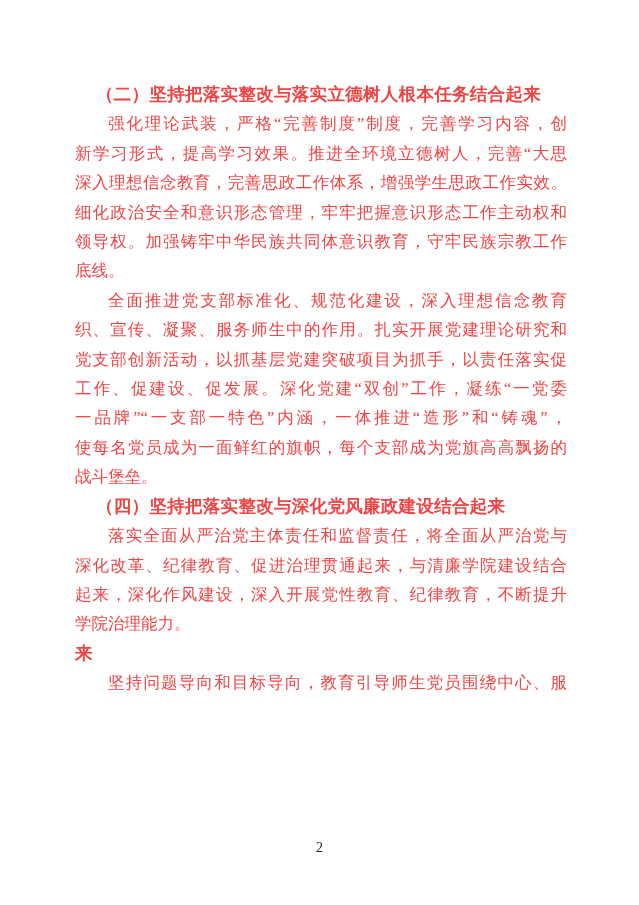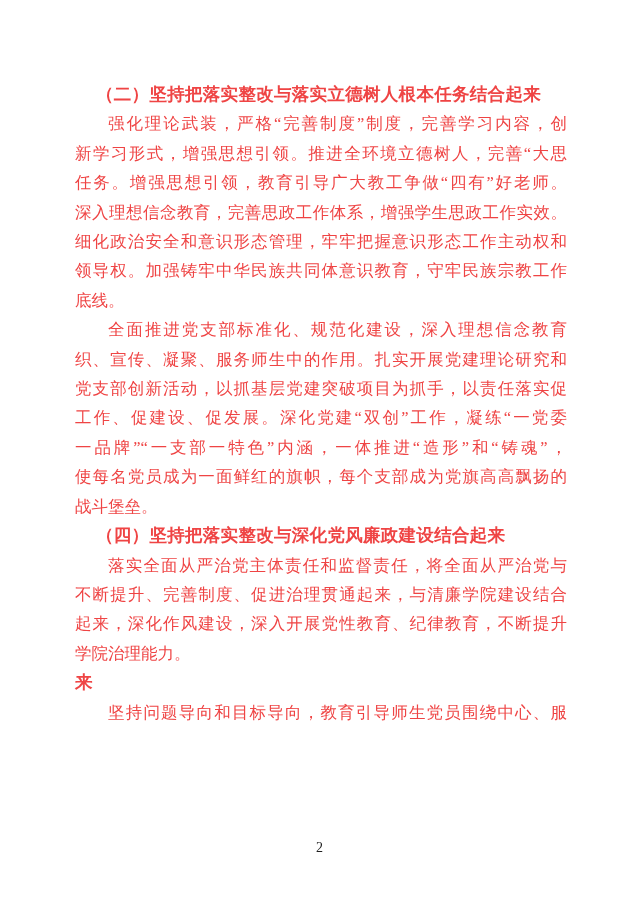--- a/index.html
+++ b/index.html
@@ -56,42 +56,41 @@
 </head>
 <body>
 
 <div class="page">
   <div class="doc-body">
       <div class="block-heading">
         <div class="line indent">（二）坚持把落实整改与落实立德树人根本任务结合起来</div>
       </div>
       <div class="block-paragraph">
         <div class="line indent fill">强化理论武装，严格“完善制度”制度，完善学习内容，创</div>
-        <div class="line fill">新学习形式，增强思想引领。推进全环境立德树人，完善“大思</div>
-        <div class="line fill">任务。增强思想引领，教育引导广大教工争做“四有”好老师。</div>
+        <div class="line fill">新学习形式，提高学习效果。推进全环境立德树人，完善“大思</div>
         <div class="line fill">深入理想信念教育，完善思政工作体系，增强学生思政工作实效。</div>
         <div class="line fill">细化政治安全和意识形态管理，牢牢把握意识形态工作主动权和</div>
         <div class="line fill">领导权。加强铸牢中华民族共同体意识教育，守牢民族宗教工作</div>
         <div class="line">底线。</div>
       </div>
       <div class="block-paragraph">
         <div class="line indent fill">全面推进党支部标准化、规范化建设，深入理想信念教育</div>
         <div class="line fill">织、宣传、凝聚、服务师生中的作用。扎实开展党建理论研究和</div>
         <div class="line fill">党支部创新活动，以抓基层党建突破项目为抓手，以责任落实促</div>
         <div class="line fill">工作、促建设、促发展。深化党建“双创”工作，凝练“一党委</div>
         <div class="line fill">一品牌”“一支部一特色”内涵，一体推进“造形”和“铸魂”，</div>
         <div class="line fill">使每名党员成为一面鲜红的旗帜，每个支部成为党旗高高飘扬的</div>
         <div class="line">战斗堡垒。</div>
       </div>
       <div class="block-heading">
         <div class="line indent">（四）坚持把落实整改与深化党风廉政建设结合起来</div>
       </div>
       <div class="block-paragraph">
         <div class="line indent fill">落实全面从严治党主体责任和监督责任，将全面从严治党与</div>
-        <div class="line fill">不断提升、完善制度、促进治理贯通起来，与清廉学院建设结合</div>
+        <div class="line fill">深化改革、纪律教育、促进治理贯通起来，与清廉学院建设结合</div>
         <div class="line fill">起来，深化作风建设，深入开展党性教育、纪律教育，不断提升</div>
         <div class="line">学院治理能力。</div>
       </div>
       <div class="block-heading">
         <div class="line">来</div>
       </div>
       <div class="block-paragraph">
         <div class="line indent fill">坚持问题导向和目标导向，教育引导师生党员围绕中心、服</div>
       </div>
     </div>

